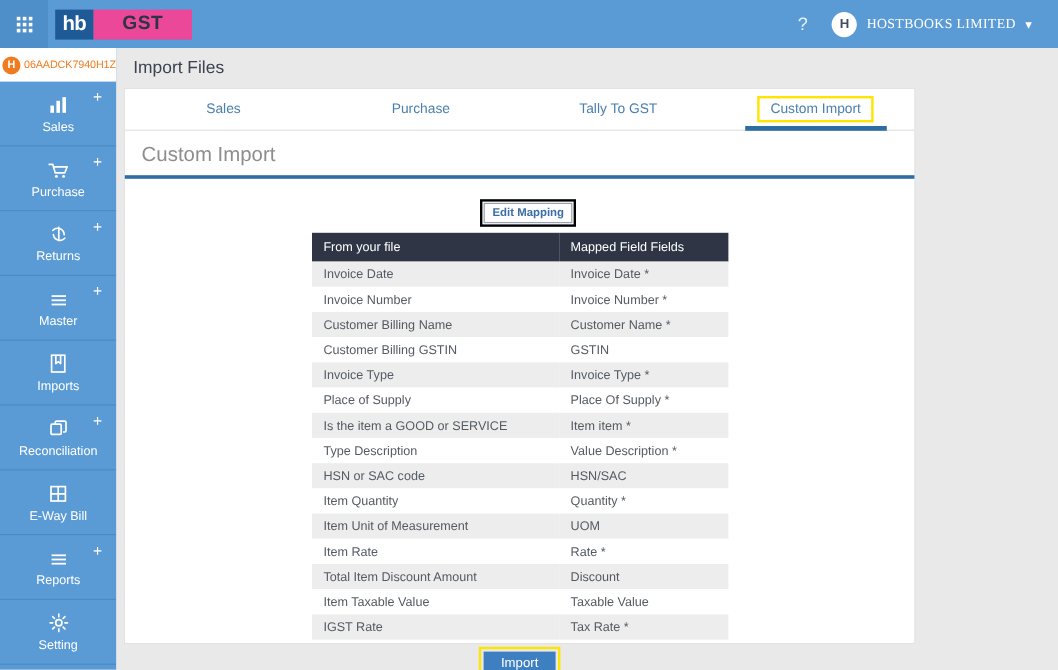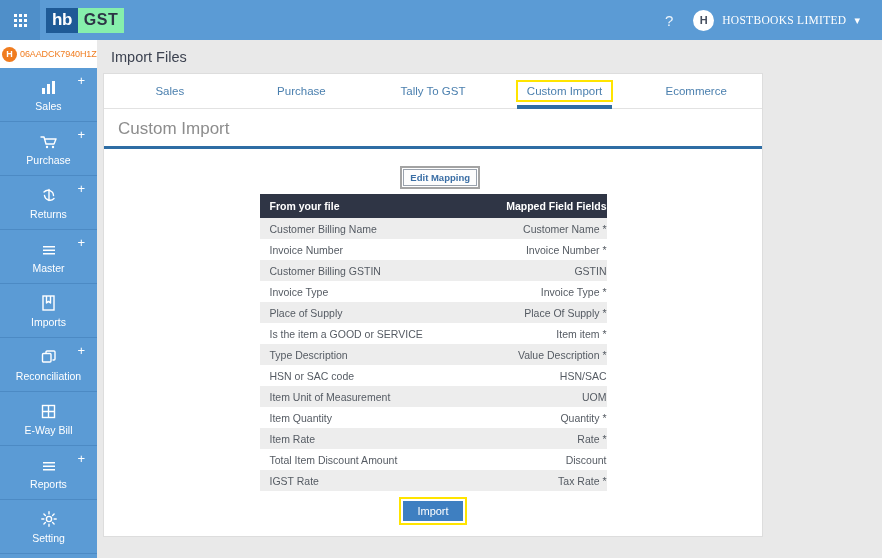--- a/index.html
+++ b/index.html
@@ -38,22 +38,22 @@
     font-weight: bold;
     flex: 0 0 auto;
   }
   #logo .hb {
     background: #1e5a96; color: #ffffff;
     padding: 0 6px;
     display: flex; align-items: center;
     font-size: 17px; letter-spacing: -0.5px;
   }
   #logo .gst {
-    background: #86efac; color: #2d3446;
-    padding: 0 6px;
+    background: #ec4899; color: #2d3446;
+    padding: 0 24px;
     display: flex; align-items: center;
     font-size: 16px; letter-spacing: 0.5px;
   }
 
   #topbar-right {
     margin-left: auto;
     display: flex; align-items: center;
     gap: 10px;
     padding-right: 22px;
   }
@@ -160,52 +160,52 @@
     border-bottom: 3px solid #2e6da4;
   }
   #section-title { font-size: 17px; color: #8d8d8d; font-weight: normal; }
 
   
   #edit-mapping-row {
     display: flex; justify-content: flex-end;
     padding: 17px 282px 0 0;
   }
   #edit-mapping-btn {
-    border: 2px solid #a3a3a3;
+    border: 2px solid #000000;
     padding: 1px;
   }
   #edit-mapping-inner {
     border: 1px solid #9aa2ad;
     background: #fdfdfd;
     color: #3a6ea5;
     font-size: 9.5px; font-weight: bold;
     padding: 2px 6px;
   }
 
   
   #table-wrap {
     margin: 5px auto 0 auto;
     width: 347px;
   }
   table { width: 100%; border-collapse: collapse; }
   thead th {
     background: #2f3545; color: #ffffff;
-    font-size: 10.5px; font-weight: bold;
+    font-size: 10.5px; font-weight: normal;
     text-align: left;
     padding: 6px 0 6px 10px;
   }
   tbody td {
     font-size: 10.5px; color: #555b63;
     padding: 4px 0 4px 10px;
     height: 21px;
   }
   tbody tr:nth-child(odd) { background: #ededed; }
   tbody tr:nth-child(even) { background: #ffffff; }
   th.col1, td.col1 { width: 206px; }
-  th.col2, td.col2 { width: 141px; text-align: right; }
+  th.col2, td.col2 { width: 141px; }
 
   
   #import-row {
     display: flex; justify-content: center;
     margin-top: 6px;
   }
   #import-outline { border: 2px solid #ffe400; padding: 2px; }
   #import-btn {
     background: #3e7fc1; color: #ffffff;
     font-size: 11px;
@@ -359,23 +359,20 @@
         </div>
         <div class="tab">
           <span class="tab-label">Purchase</span>
         </div>
         <div class="tab">
           <span class="tab-label">Tally To GST</span>
         </div>
         <div class="tab active">
           <span class="tab-label">Custom Import</span>
         </div>
-        <div class="tab">
-          <span class="tab-label">Ecommerce</span>
-        </div>
       </div>
 
     <div id="section-title-wrap">
       <div id="section-title">Custom Import</div>
     </div>
 
     <div id="edit-mapping-row">
       <div id="edit-mapping-btn">
         <div id="edit-mapping-inner">Edit Mapping</div>
       </div>
@@ -384,28 +381,32 @@
     <div id="table-wrap">
       <table>
         <thead>
           <tr>
             <th class="col1">From your file</th>
             <th class="col2">Mapped Field Fields</th>
           </tr>
         </thead>
         <tbody id="table-body">
             <tr>
+              <td class="col1">Invoice Date</td>
+              <td class="col2">Invoice Date *</td>
+            </tr>
+            <tr>
+              <td class="col1">Invoice Number</td>
+              <td class="col2">Invoice Number *</td>
+            </tr>
+            <tr>
               <td class="col1">Customer Billing Name</td>
               <td class="col2">Customer Name *</td>
             </tr>
             <tr>
-              <td class="col1">Invoice Number</td>
-              <td class="col2">Invoice Number *</td>
-            </tr>
-            <tr>
               <td class="col1">Customer Billing GSTIN</td>
               <td class="col2">GSTIN</td>
             </tr>
             <tr>
               <td class="col1">Invoice Type</td>
               <td class="col2">Invoice Type *</td>
             </tr>
             <tr>
               <td class="col1">Place of Supply</td>
               <td class="col2">Place Of Supply *</td>
@@ -416,34 +417,38 @@
             </tr>
             <tr>
               <td class="col1">Type Description</td>
               <td class="col2">Value Description *</td>
             </tr>
             <tr>
               <td class="col1">HSN or SAC code</td>
               <td class="col2">HSN/SAC</td>
             </tr>
             <tr>
+              <td class="col1">Item Quantity</td>
+              <td class="col2">Quantity *</td>
+            </tr>
+            <tr>
               <td class="col1">Item Unit of Measurement</td>
               <td class="col2">UOM</td>
             </tr>
             <tr>
-              <td class="col1">Item Quantity</td>
-              <td class="col2">Quantity *</td>
-            </tr>
-            <tr>
               <td class="col1">Item Rate</td>
               <td class="col2">Rate *</td>
             </tr>
             <tr>
               <td class="col1">Total Item Discount Amount</td>
               <td class="col2">Discount</td>
+            </tr>
+            <tr>
+              <td class="col1">Item Taxable Value</td>
+              <td class="col2">Taxable Value</td>
             </tr>
             <tr>
               <td class="col1">IGST Rate</td>
               <td class="col2">Tax Rate *</td>
             </tr>
           </tbody>
       </table>
     </div>
 
     <div id="import-row">

